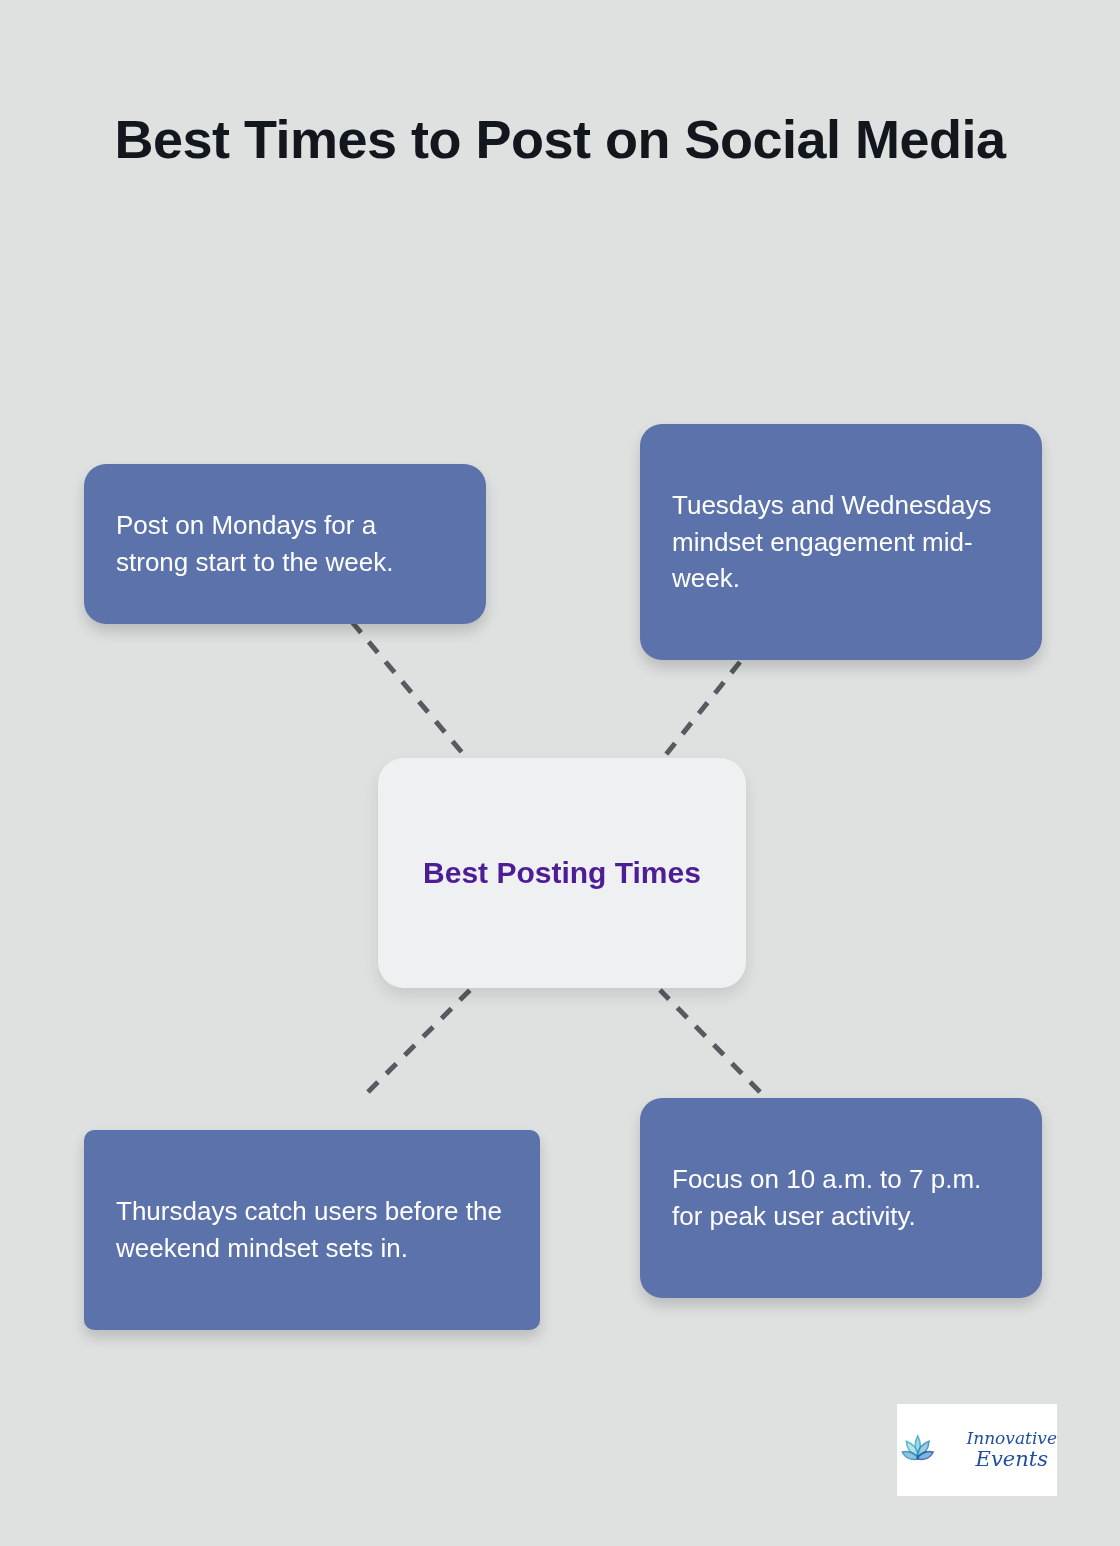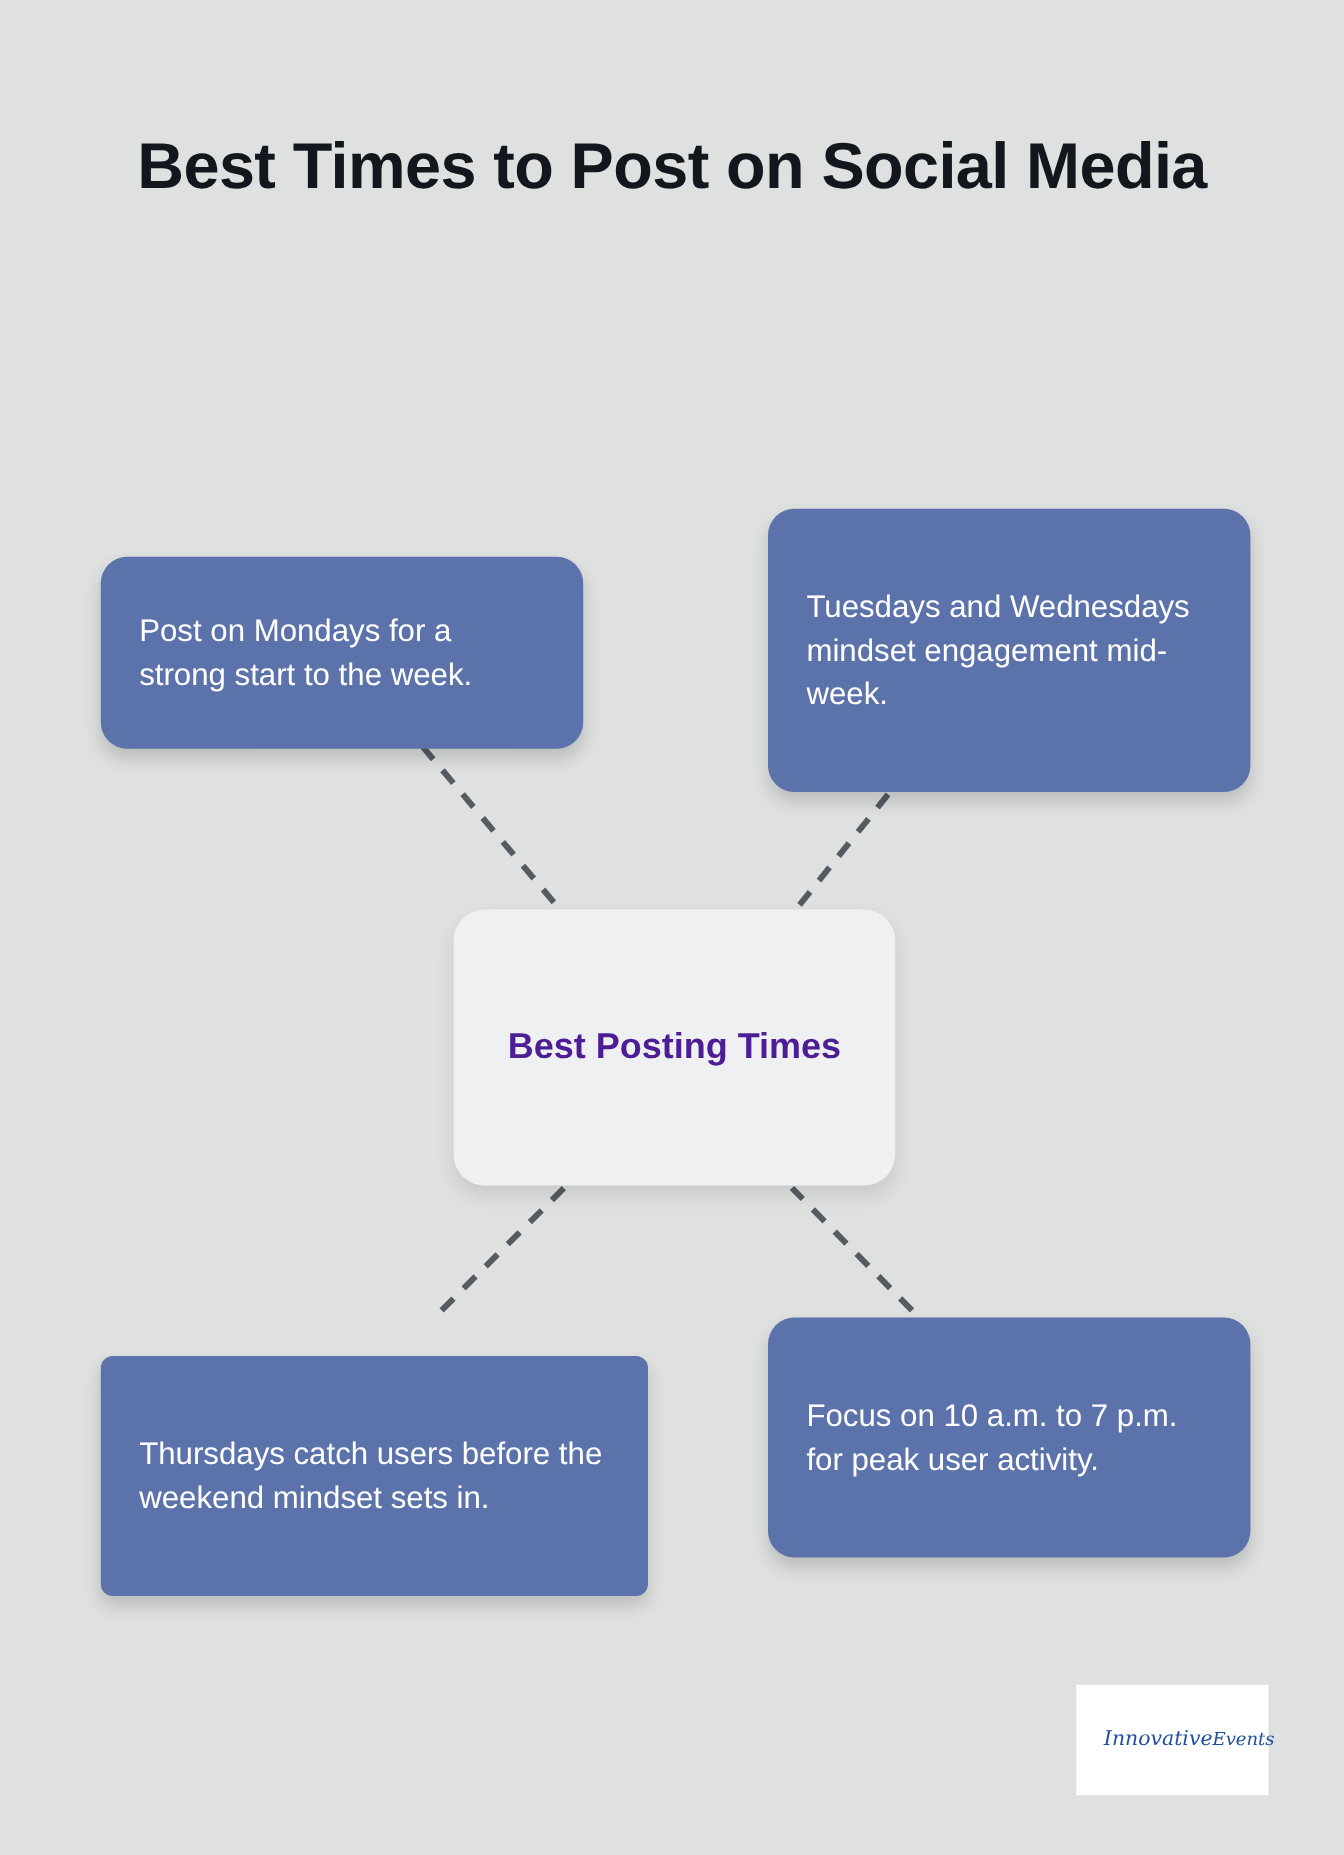--- a/index.html
+++ b/index.html
@@ -83,30 +83,30 @@
     width: 160px;
     height: 92px;
     background: #ffffff;
     display: flex;
     align-items: center;
     justify-content: center;
     gap: 4px;
   }
   .logo-text {
     display: flex;
-    flex-direction: row;
+    flex-direction: column;
     align-items: center;
     font-family: "DejaVu Serif", serif;
     font-style: italic;
     color: #1f4fa0;
     line-height: 1.05;
     margin-left: 24px;
   }
   .logo-text .l1 { font-size: 17px; }
-  .logo-text .l2 { font-size: 15px; }
+  .logo-text .l2 { font-size: 21px; }
 </style>
 </head>
 <body>
 
 <div class="canvas">
 
   <div class="title">Best Times to Post on Social Media</div>
 
   <svg class="connectors" viewBox="0 0 1120 1546">
     <line x1="352" y1="622" x2="470" y2="762" stroke="#555b60" stroke-width="5" stroke-dasharray="14 12" stroke-linecap="butt"></line>

